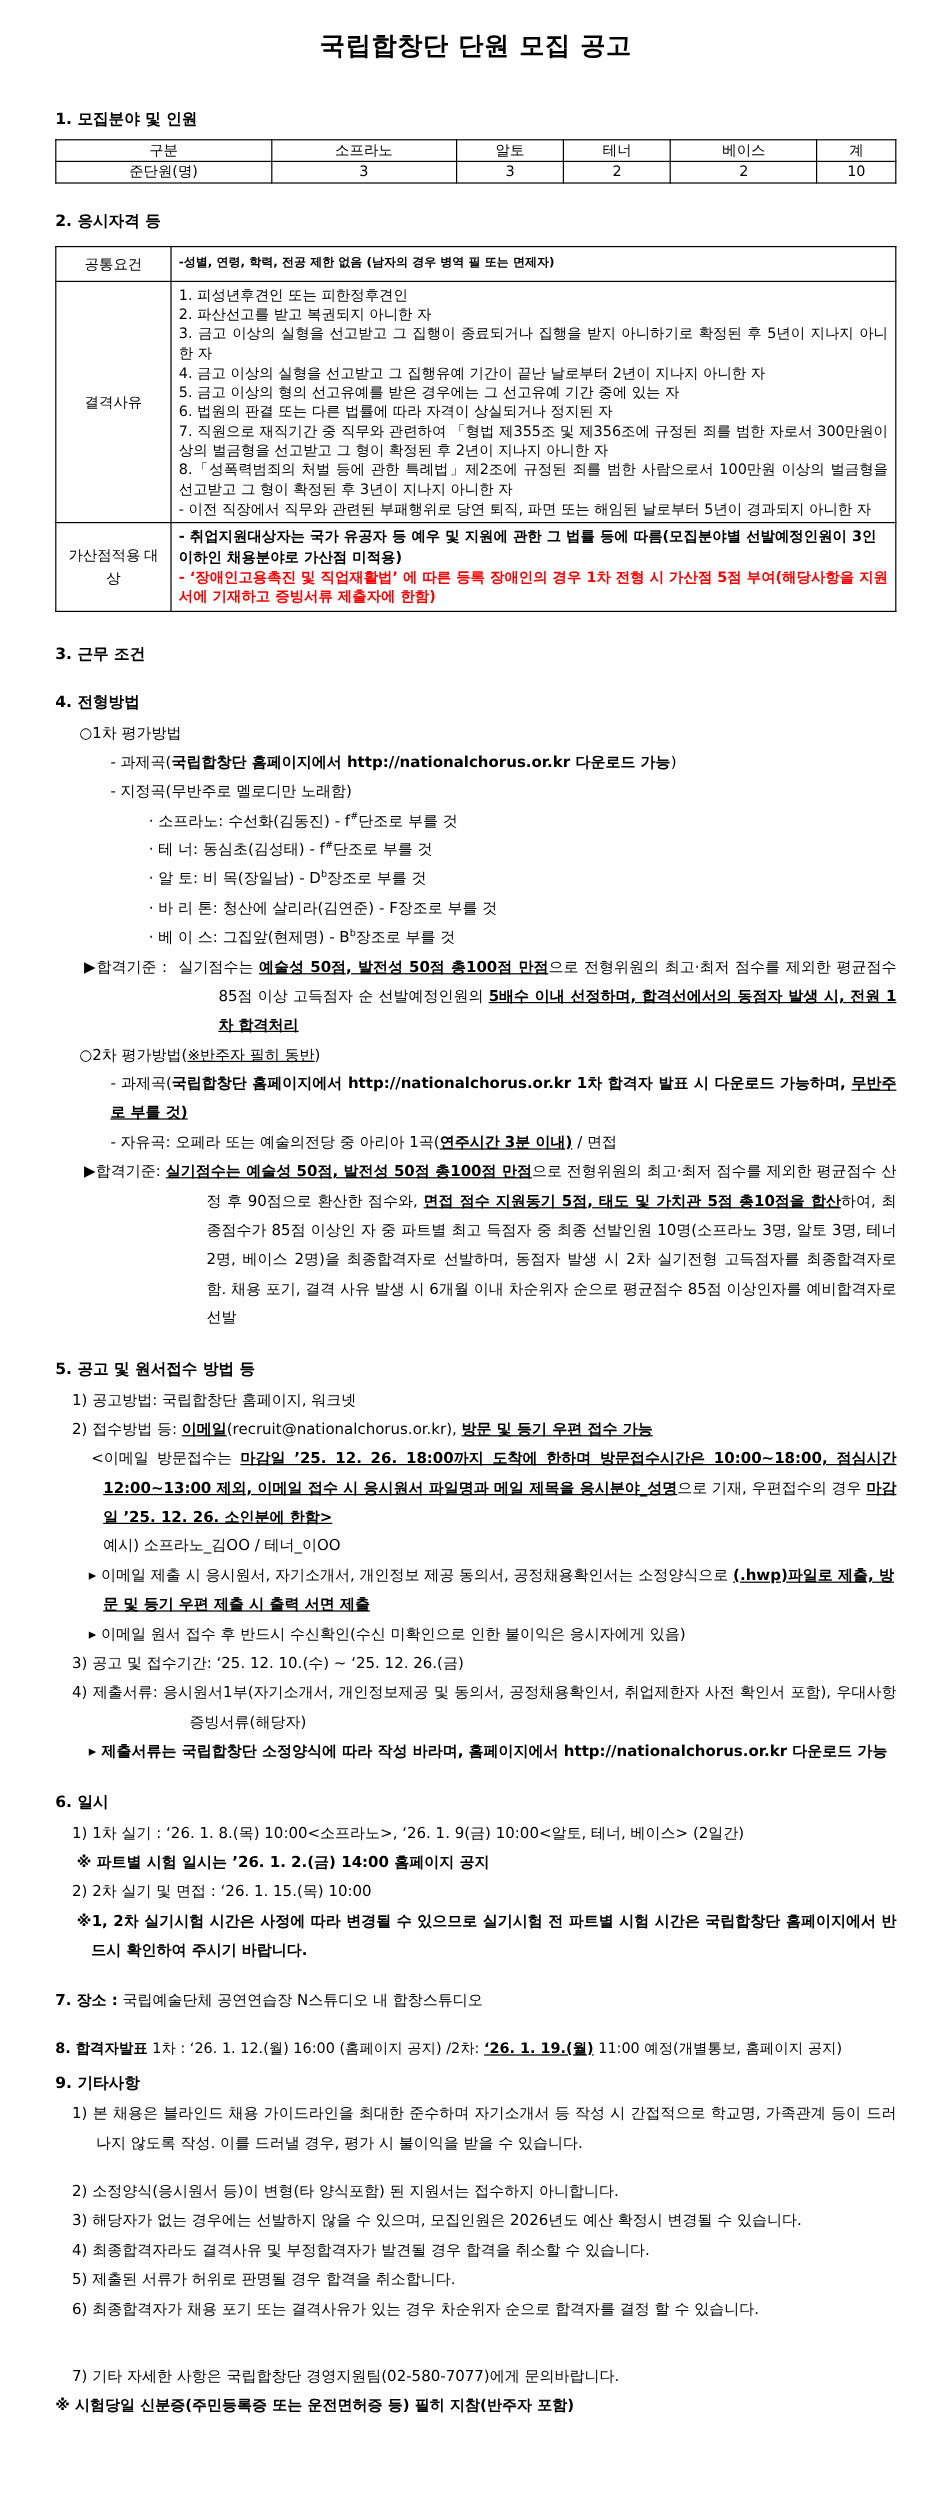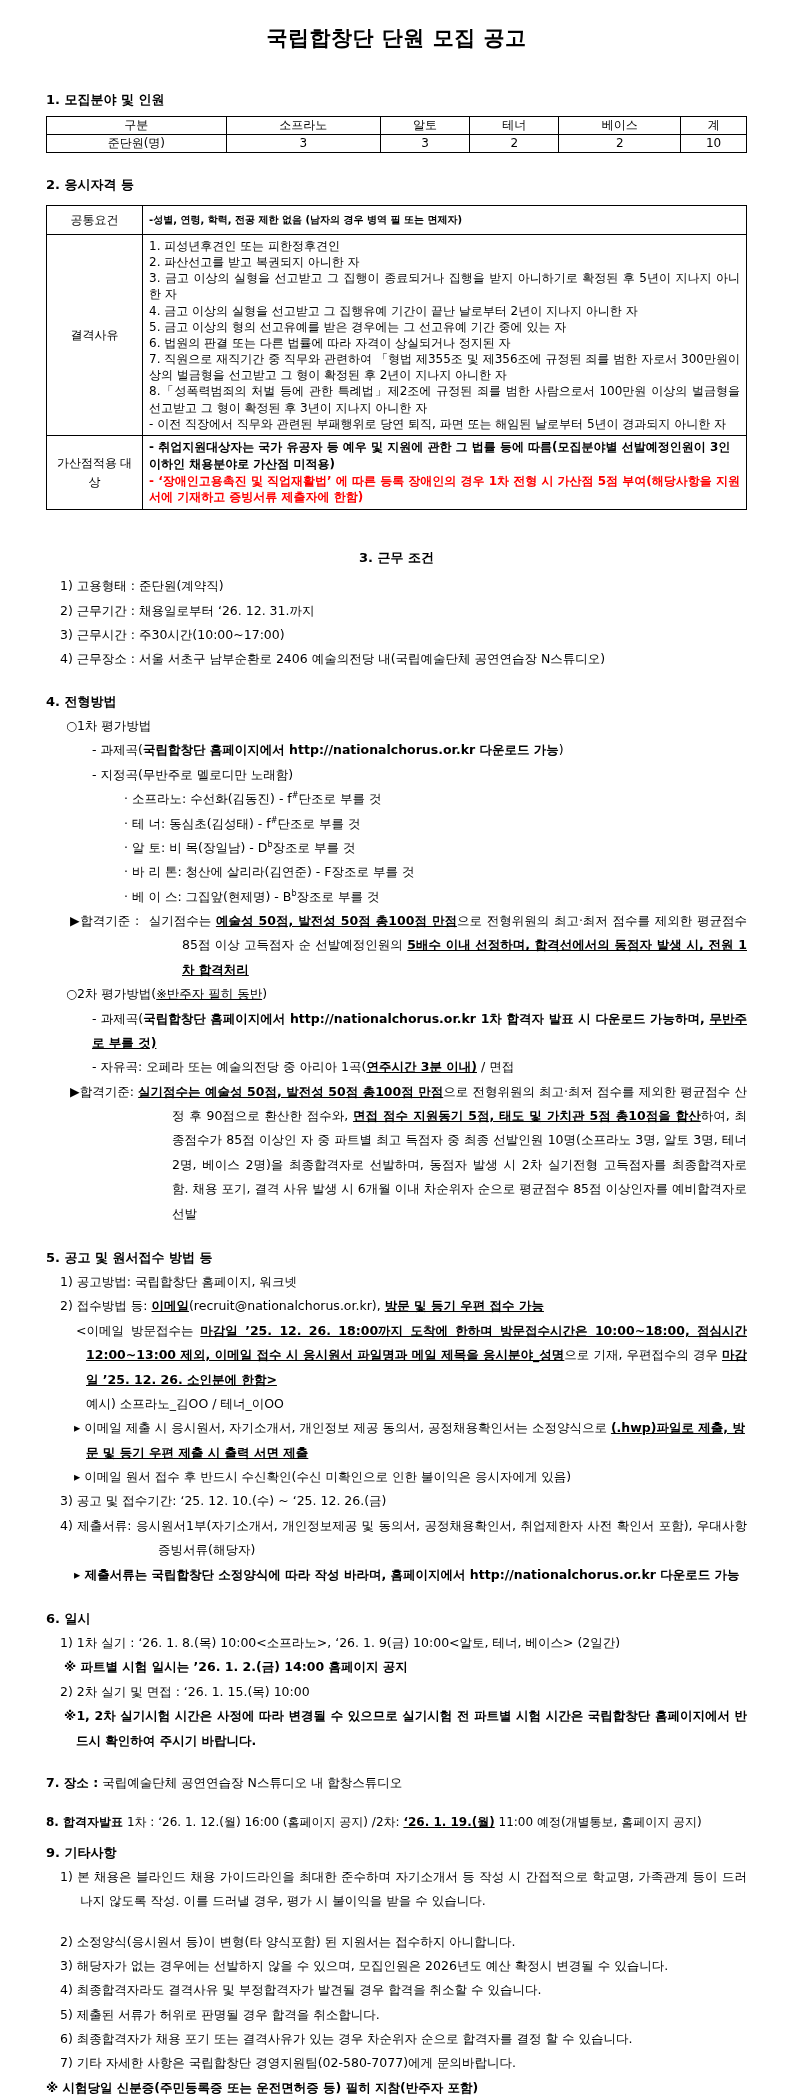--- a/index.html
+++ b/index.html
@@ -120,27 +120,21 @@
     <tr>
       <td class="lbl">가산점적용 대상</td>
       <td class="bonus">
         <p>- 취업지원대상자는 국가 유공자 등 예우 및 지원에 관한 그 법률 등에 따름(모집분야별 선발예정인원이 3인 이하인 채용분야로 가산점 미적용)</p>
         <p class="red">- ‘장애인고용촉진 및 직업재활법’ 에 따른 등록 장애인의 경우 1차 전형 시 가산점 5점 부여(해당사항을 지원서에 기재하고 증빙서류 제출자에 한함)</p>
       </td>
     </tr>
   </tbody>
     </table>
 
-  <div class="sec-head" style="margin-top:38px;text-align:center;">3. 근무 조건</div>
-  <div class="list">
-    <p>1) 고용형태 : 준단원(계약직)</p>
-    <p>2) 근무기간 : 채용일로부터 ‘26. 12. 31.까지</p>
-    <p>3) 근무시간 : 주30시간(10:00~17:00)</p>
-    <p>4) 근무장소 : 서울 서초구 남부순환로 2406 예술의전당 내(국립예술단체 공연연습장 N스튜디오)</p>
-  </div>
+  <div class="sec-head" style="margin-top:26px;">3. 근무 조건</div>
 
   <div class="sec-head" style="margin-top:20px;margin-bottom:2px;">4. 전형방법</div>
   <div class="line indent1">○1차 평가방법</div>
   <div class="line indent2">
     <span>- 과제곡(</span><span class="b">국립합창단 홈페이지에서 http://nationalchorus.or.kr 다운로드 가능</span><span>)</span>
   </div>
   <div class="line indent2">- 지정곡(무반주로 멜로디만 노래함)</div>
 
   <div class="line indent3">
     <span>· 소프라노:</span>
@@ -211,16 +205,16 @@
     <span class="b">8. 합격자발표</span><span> 1차 : ‘26. 1. 12.(월) 16:00 (홈페이지 공지) /2차: </span><span class="b u">‘26. 1. 19.(월)</span><span> 11:00 예정(개별통보, 홈페이지 공지)</span>
   </div>
 
   <div class="sec-head" style="margin-top:8px;margin-bottom:2px;">9. 기타사항</div>
   <div class="line just" style="padding-left:34px;text-indent:-20px;">1) 본 채용은 블라인드 채용 가이드라인을 최대한 준수하며 자기소개서 등 작성 시 간접적으로 학교명, 가족관계 등이 드러나지 않도록 작성. 이를 드러낼 경우, 평가 시 불이익을 받을 수 있습니다.</div>
   <div class="line" style="padding-left:14px;margin-top:16px;">2) 소정양식(응시원서 등)이 변형(타 양식포함) 된 지원서는 접수하지 아니합니다.</div>
   <div class="line" style="padding-left:14px;">3) 해당자가 없는 경우에는 선발하지 않을 수 있으며, 모집인원은 2026년도 예산 확정시 변경될 수 있습니다.</div>
   <div class="line" style="padding-left:14px;">4) 최종합격자라도 결격사유 및 부정합격자가 발견될 경우 합격을 취소할 수 있습니다.</div>
   <div class="line" style="padding-left:14px;">5) 제출된 서류가 허위로 판명될 경우 합격을 취소합니다.</div>
   <div class="line" style="padding-left:14px;">6) 최종합격자가 채용 포기 또는 결격사유가 있는 경우 차순위자 순으로 합격자를 결정 할 수 있습니다.</div>
-  <div class="line" style="padding-left:14px;">7) 기타 자세한 사항은 국립합창단 경영지원팀(02-580-7077)에게 문의바랍니다.</div>
+  <div class="line" style="padding-left:14px;margin-top:32px;">7) 기타 자세한 사항은 국립합창단 경영지원팀(02-580-7077)에게 문의바랍니다.</div>
   <div class="line b">※ 시험당일 신분증(주민등록증 또는 운전면허증 등) 필히 지참(반주자 포함)</div>
 
 </div>
 
 </body></html>

